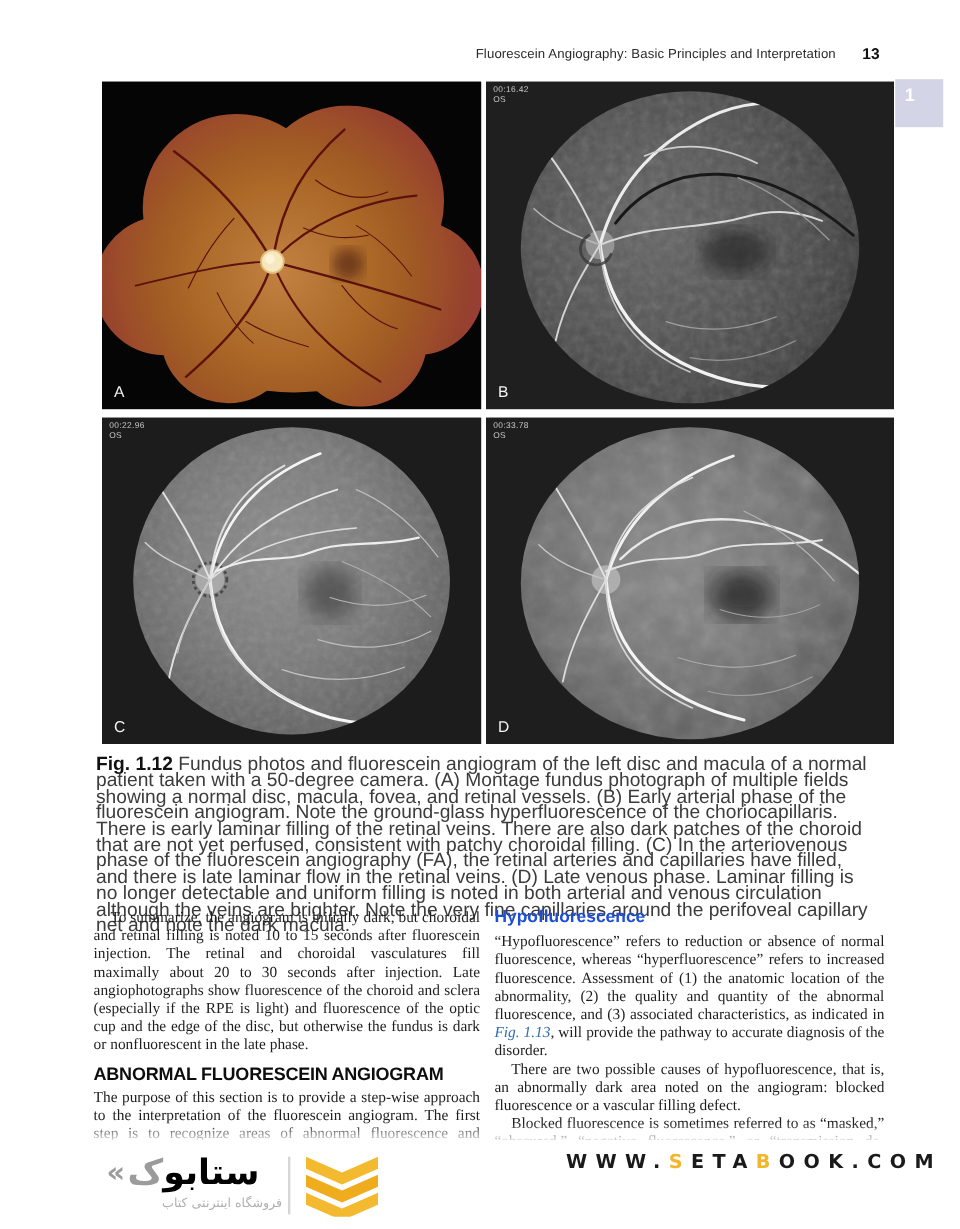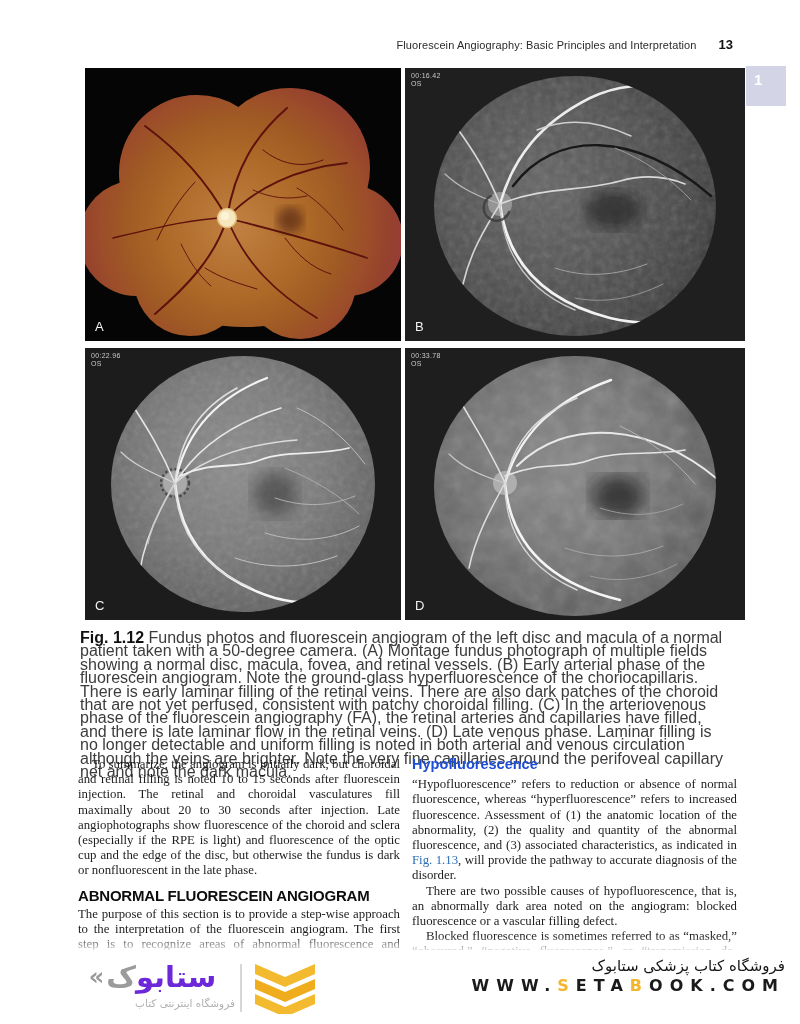--- a/index.html
+++ b/index.html
@@ -32,31 +32,31 @@
     color:#1d1d1d; text-align:justify; }
   .col-left  { left:78px;  width:322px; }
   .col-right { left:412px; width:325px; }
   .p-indent { text-indent:14px; margin:0; }
   .p-flush  { text-indent:0;    margin:0; }
   .clip-just { text-align-last:justify; }
   h2.sechead { font-family:Liberation Sans, sans-serif; font-size:15px;
     font-weight:bold; color:#0d0d0d; margin:9px 0 4px 0; letter-spacing:-0.2px; }
   h3.subhead { font-family:"Liberation Sans",sans-serif; font-size:14.5px;
     font-weight:bold; color:#1d4ed8; margin:0 0 5px 0; }
-  .figlink { color:#2e6db4; cursor:pointer; }
+  .figlink { color:#2e6db4; cursor:pointer;font-style:italic; }
   .fadeout { position:absolute; left:0; top:936px; width:800px; height:20px;
     background:linear-gradient(to bottom, rgba(255,255,255,0), #ffffff 85%);
     pointer-events:none; }
   
   .footer { position:absolute; left:0; top:952px; width:800px; height:72px; background:#fff; }
   .fa { font-family:"DejaVu Sans", sans-serif; }
   .logo-left { position:absolute; left:70px; top:8px; width:165px; text-align:center; }
   .logo-word { display:inline-flex; align-items:center; font-weight:bold; font-size:29px; line-height:34px; }
   .logo-mark { color:#9b9b9b; margin-right:2px; font-size:24px; }
-  .lw-y { color:#6d28d9; }
+  .lw-y { color:#000000; }
   .lw-g { color:#9b9b9b; }
   .logo-tag { font-size:10.5px; color:#b0b0b0; margin-top:3px; letter-spacing:0.5px;text-align:right; }
   .logo-bar { position:absolute; left:240px; top:12px; width:2px; height:48px; background:#d6d6d6; }
   .logo-chev { position:absolute; left:252px; top:12px; }
   .foot-right { position:absolute; right:15px; top:5px; text-align:right; }
   .store-title { font-size:15px; color:#151515; letter-spacing:0.5px; }
   .store-url { margin-top:1px; font-size:16px; font-weight:bold; color:#1a1a1a;
     letter-spacing:7px; font-family:"DejaVu Sans",sans-serif; }
   .url-accent { color:#f2b52c; }
 </style>
@@ -322,18 +322,17 @@
       </div>
       <div class="logo-tag fa">فروشگاه اینترنتی کتاب</div>
     </div>
     <div class="logo-bar"></div>
     <svg class="logo-chev" width="66" height="50" viewBox="0 0 66 50">
       <path d="M3 0 L33 13 L63 0 L63 10 L33 23 L3 10 Z" fill="#F4BA2F"></path>
       <path d="M3 15 L33 28 L63 15 L63 25 L33 38 L3 25 Z" fill="#EFAC1C"></path>
       <path d="M3 30 L33 43 L63 30 L63 40 L33 53 L3 40 Z" fill="#F4BA2F"></path>
     </svg>
     <div class="foot-right">
-      <div class="store-title fa">فروشگاه کتاب پزشکی ستابوک</div>
       <div class="store-url"><span>WWW.</span><span class="url-accent">S</span><span>ETA</span><span class="url-accent">B</span><span>OOK.COM</span></div>
     </div>
   </div>
 
 </div>
 
 </body></html>

